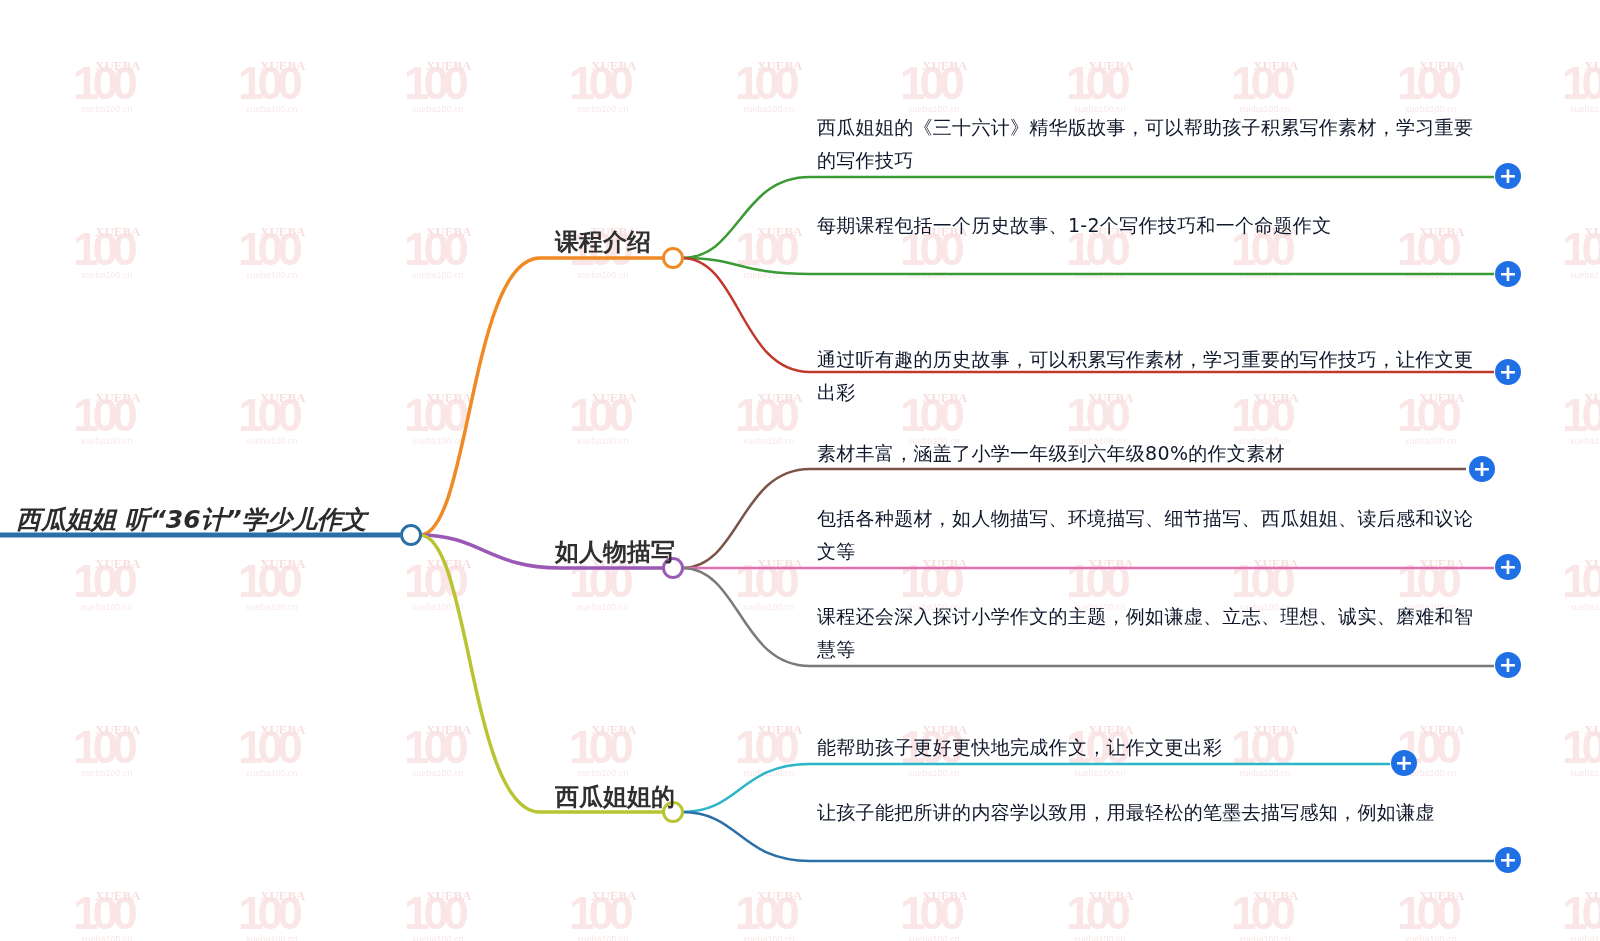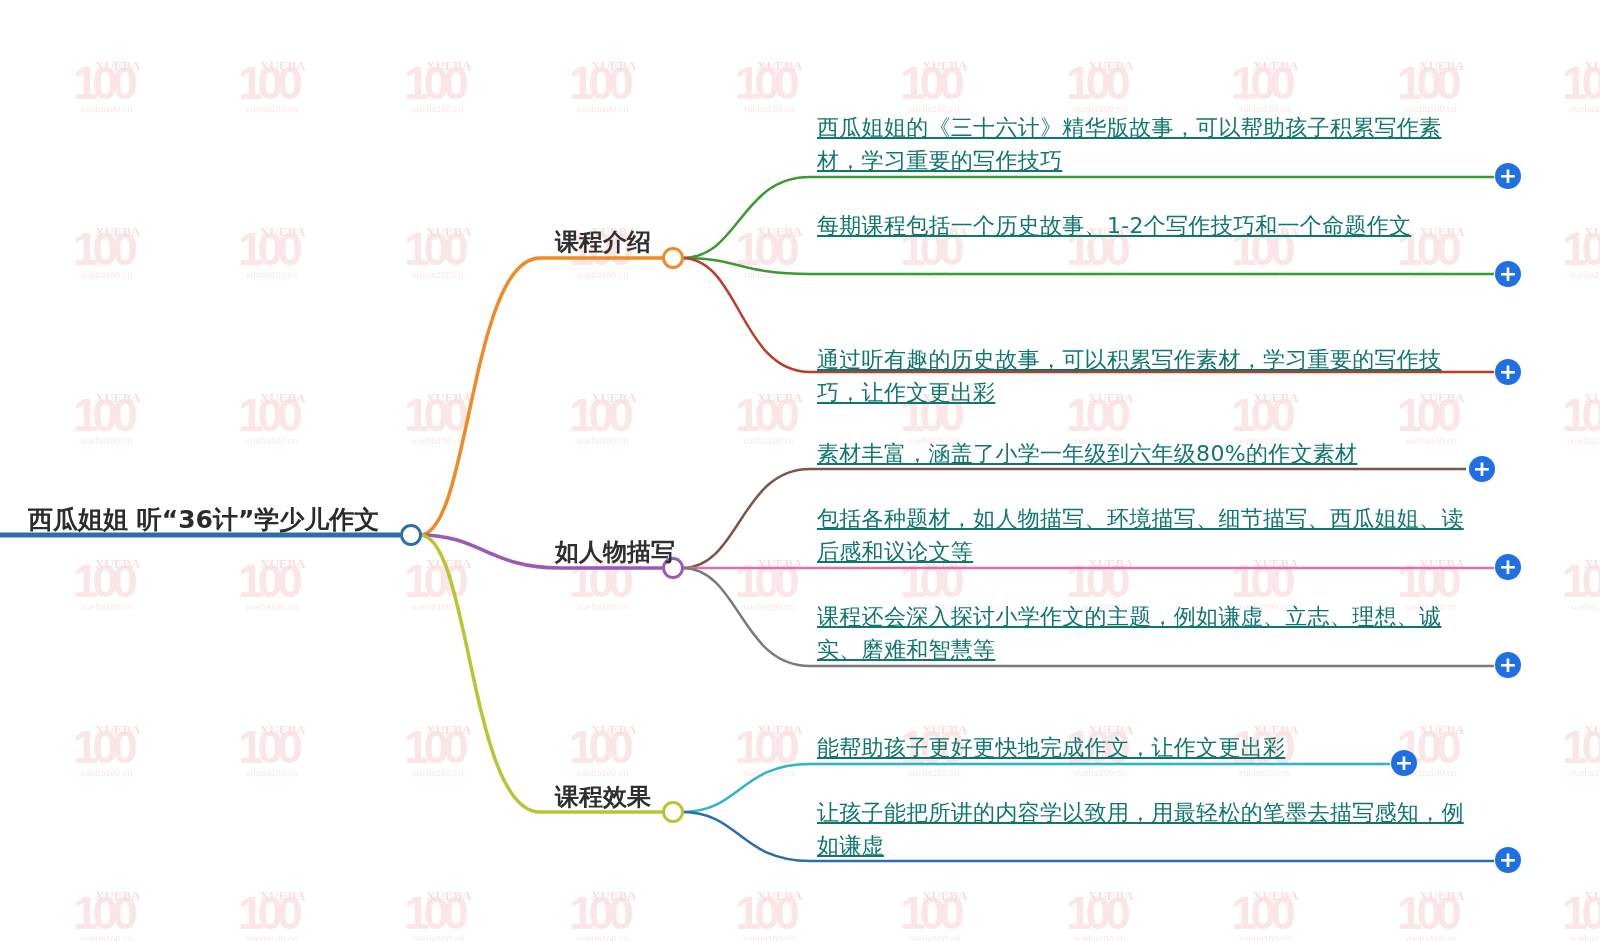--- a/index.html
+++ b/index.html
@@ -10,21 +10,21 @@
   }
   #wm-layer { position: absolute; left: 0; top: 0; width: 1600px; height: 941px; pointer-events: none; z-index: 0; }
   .wm { position: absolute; width: 90px; height: 60px; opacity: 0.55; margin-left: 28px; }
   .wm .num { position: absolute; left: 0; top: 2px; font-size: 46px; font-weight: bold; color: #f7d2d2; letter-spacing: -6px; font-family: "Liberation Sans", sans-serif; line-height: 1; }
   .wm .brand { position: absolute; left: 22px; top: 0; font-size: 13px; color: #f3c6c6; font-family: "Liberation Serif", serif; font-weight: bold; }
   .wm .site { position: absolute; left: 8px; top: 46px; font-size: 9px; color: #f5d6d6; font-family: "Liberation Sans", sans-serif; }
   #lines { position: absolute; left: 0; top: 0; z-index: 1; }
   .node-text { position: absolute; z-index: 2; color: #333333; }
   .root-text { font-size: 25px; font-weight: bold; color: #2b2b2b; white-space: nowrap; }
   .branch-text { font-size: 24px; font-weight: bold; color: #2f2f2f; white-space: nowrap; }
-  .leaf-text { font-size: 22px; line-height: 33px; color: #0f766e; width: 665px; letter-spacing: 0.3px; text-decoration: underline; }
+  .leaf-text { font-size: 19px; line-height: 33px; color: #0f172a; width: 665px; letter-spacing: 0.3px; }
   .plus-btn {
     position: absolute; z-index: 3; width: 26px; height: 26px; border-radius: 50%;
     background: #1f6fe5; color: #fff; font-size: 22px; line-height: 25px; text-align: center;
     font-weight: bold; font-family: "DejaVu Sans", sans-serif; cursor: pointer;
   }
 </style>
 </head>
 <body>
 
 <div id="wm-layer">
@@ -348,25 +348,25 @@
 
   <path d="M682 812 C740 812, 740 764, 810 764 L1390 764" stroke="#2bb5c8" stroke-width="2.5" fill="none"></path>
   <path d="M682 812 C740 812, 740 861, 810 861 L1494 861" stroke="#2a6fa8" stroke-width="2.5" fill="none"></path>
 
   <circle cx="411" cy="535" r="9.5" fill="#ffffff" stroke="#2a6fa8" stroke-width="3"></circle>
   <circle cx="673" cy="258" r="9.5" fill="#ffffff" stroke="#f08a24" stroke-width="3"></circle>
   <circle cx="673" cy="568" r="9.5" fill="#ffffff" stroke="#9b59b6" stroke-width="3"></circle>
   <circle cx="673" cy="812" r="9.5" fill="#ffffff" stroke="#b8c432" stroke-width="3"></circle>
 </svg>
 
-<div class="node-text root-text" style="left:28px; top:503px;">西瓜姐姐 听“36计”学少儿作文</div>
+<div class="node-text root-text" style="left:16px; top:503px;font-style:italic;">西瓜姐姐 听“36计”学少儿作文</div>
 
 <div class="node-text branch-text" style="left:555px; top:226px;">课程介绍</div>
 <div class="node-text branch-text" style="left:555px; top:536px;">如人物描写</div>
-<div class="node-text branch-text" style="left:555px; top:781px;">课程效果</div>
+<div class="node-text branch-text" style="left:555px; top:781px;">西瓜姐姐的</div>
 
 <div class="node-text leaf-text" style="left:817px; top:111px;">西瓜姐姐的《三十六计》精华版故事，可以帮助孩子积累写作素材，学习重要的写作技巧</div>
 <div class="node-text leaf-text" style="left:817px; top:209px;">每期课程包括一个历史故事、1-2个写作技巧和一个命题作文</div>
 <div class="node-text leaf-text" style="left:817px; top:307px;margin-top:36px;">通过听有趣的历史故事，可以积累写作素材，学习重要的写作技巧，让作文更出彩</div>
 
 <div class="node-text leaf-text" style="left:817px; top:437px; width:680px;">素材丰富，涵盖了小学一年级到六年级80%的作文素材</div>
 <div class="node-text leaf-text" style="left:817px; top:502px;">包括各种题材，如人物描写、环境描写、细节描写、西瓜姐姐、读后感和议论文等</div>
 <div class="node-text leaf-text" style="left:817px; top:600px;">课程还会深入探讨小学作文的主题，例如谦虚、立志、理想、诚实、磨难和智慧等</div>
 
 <div class="node-text leaf-text" style="left:817px; top:731px; width:620px;">能帮助孩子更好更快地完成作文，让作文更出彩</div>

